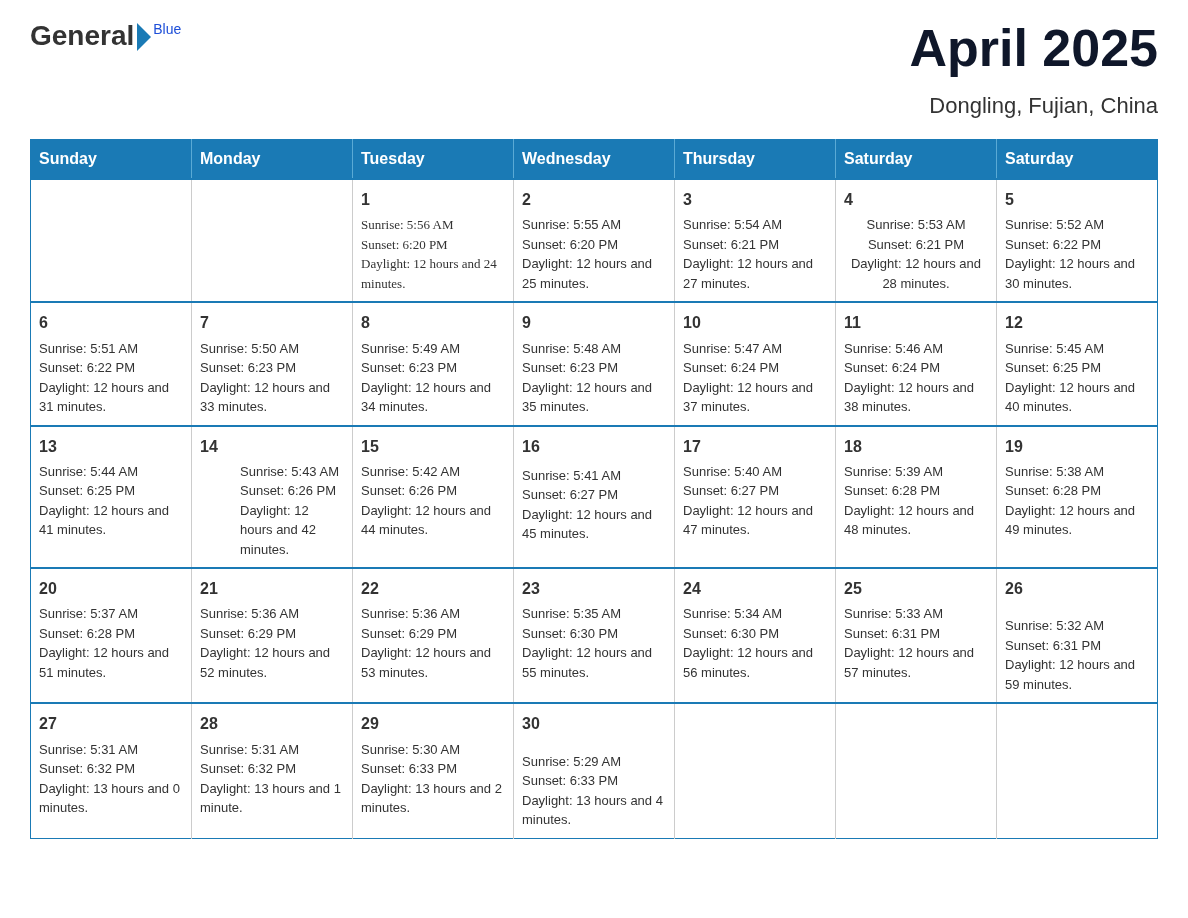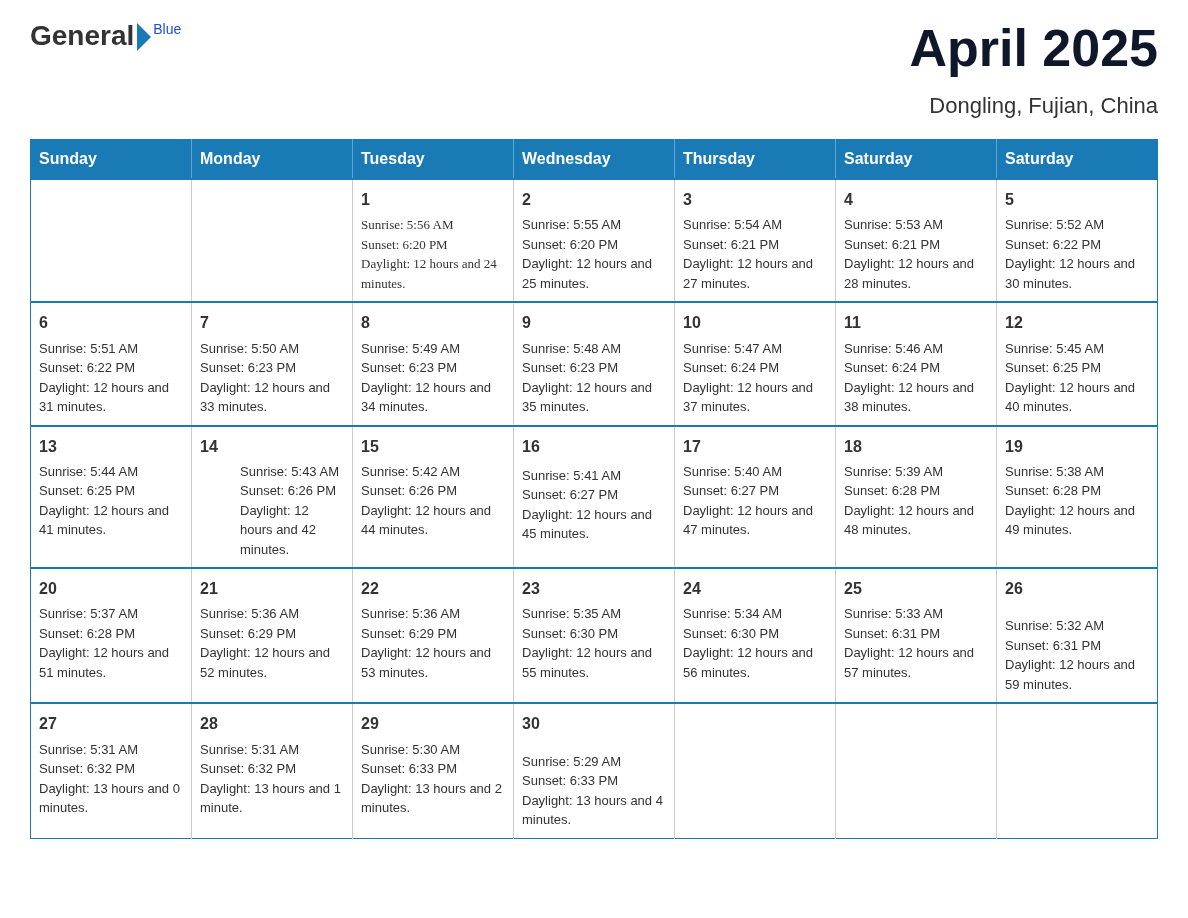--- a/index.html
+++ b/index.html
@@ -153,21 +153,21 @@
 Daylight: 12 hours and 25 minutes.</div>
         </td>
         <td>
           <div class="day-number">3</div>
           <div class="day-info" style="white-space: pre-line;">Sunrise: 5:54 AM
 Sunset: 6:21 PM
 Daylight: 12 hours and 27 minutes.</div>
         </td>
         <td>
           <div class="day-number">4</div>
-          <div class="day-info" style="white-space: pre-line;">Sunrise: 5:53 AM
+          <div class="day-info" style="white-space: pre-line; text-align: center;">Sunrise: 5:53 AM
 Sunset: 6:21 PM
 Daylight: 12 hours and 28 minutes.</div>
         </td>
         <td>
           <div class="day-number">5</div>
           <div class="day-info" style="white-space: pre-line;">Sunrise: 5:52 AM
 Sunset: 6:22 PM
 Daylight: 12 hours and 30 minutes.</div>
         </td>
       </tr>

